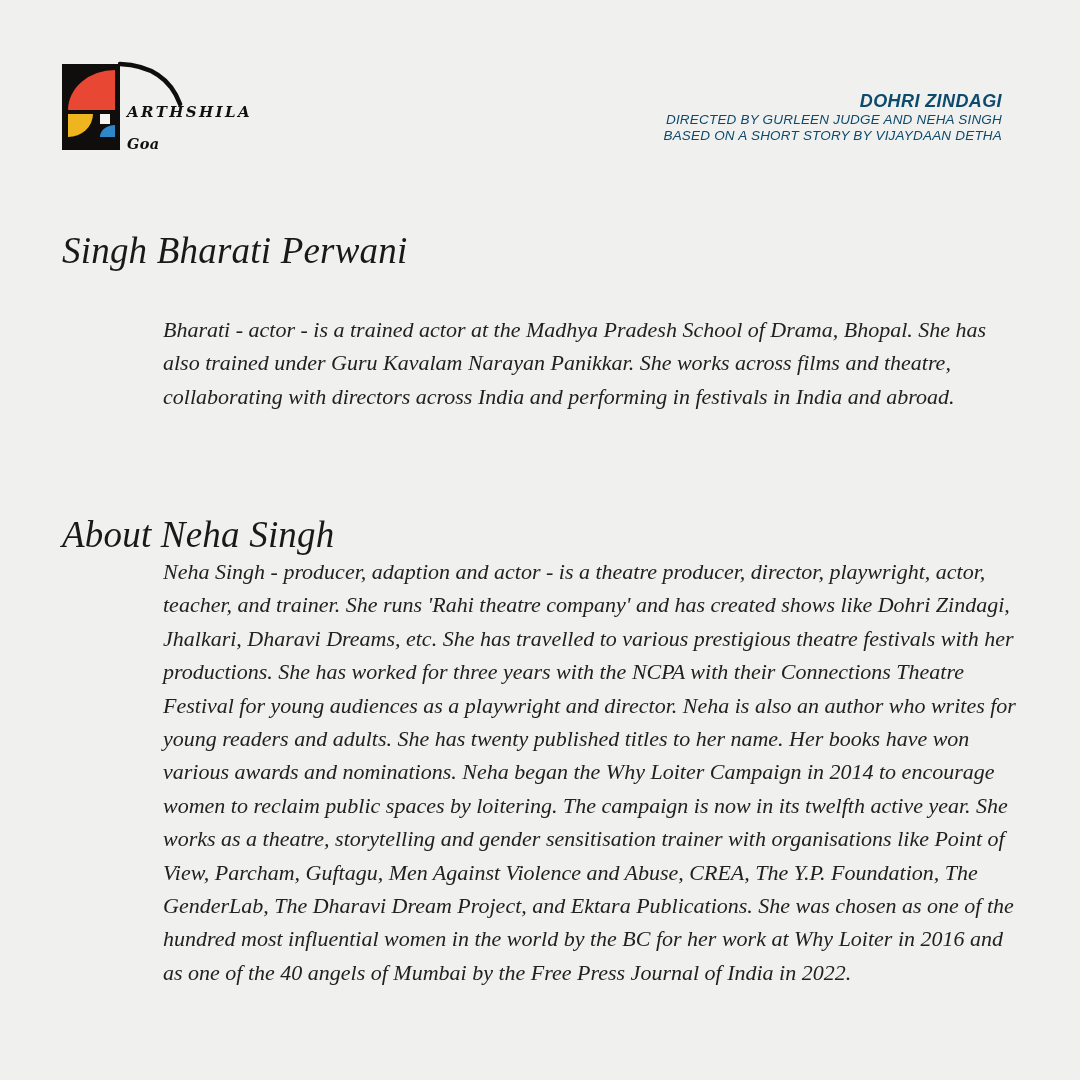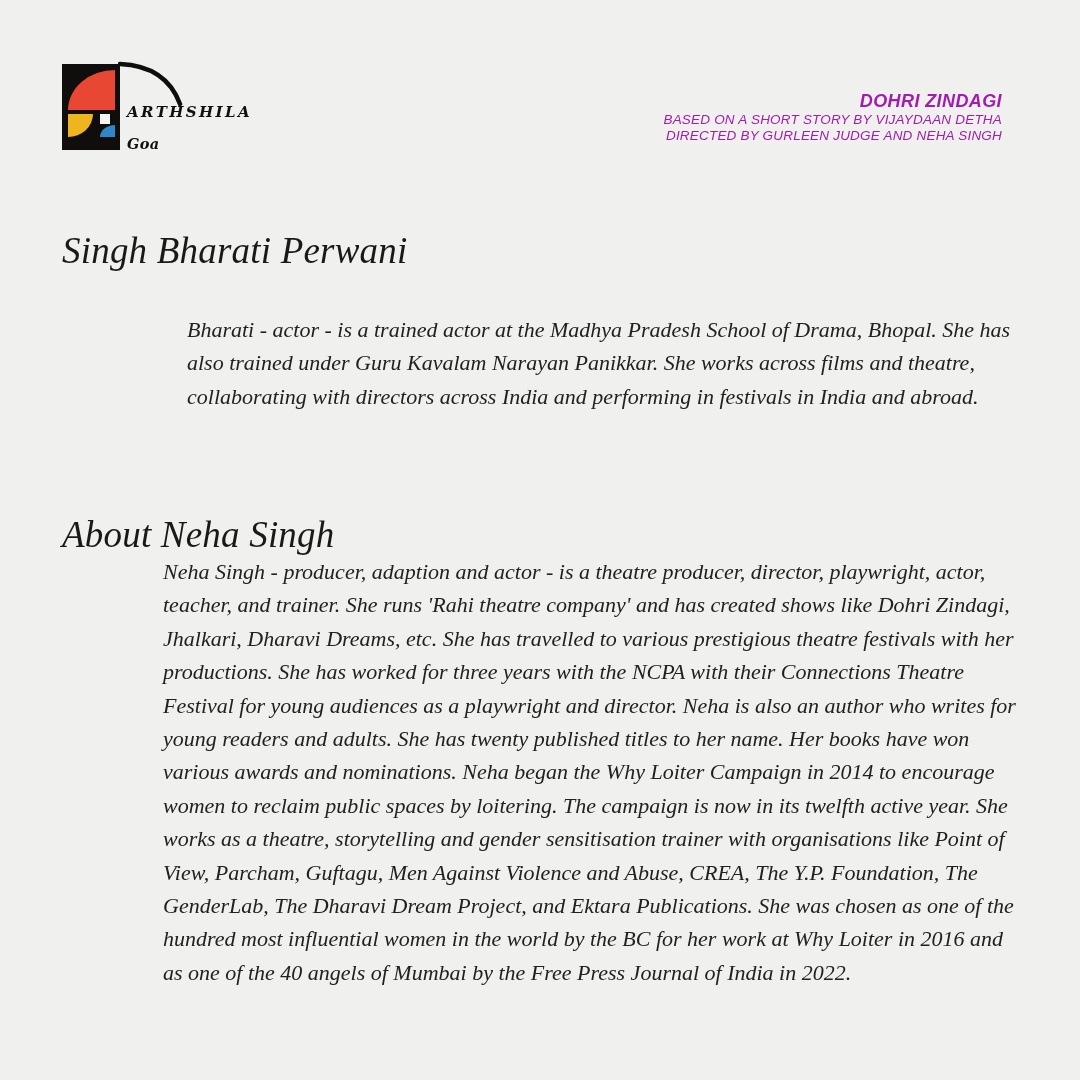--- a/index.html
+++ b/index.html
@@ -54,21 +54,21 @@
   }
   .section-body{
     position:absolute;left:163px;width:858px;
     font-family:"Liberation Serif", serif;
     font-size:22px;
     line-height:33.4px;
     color:#212121;
     text-align:left;
   }
   #heading-1{top:204px;}
-  #body-1{top:291px;margin-left:24px;}
+  #body-1{top:291px;}
   #heading-2{top:488px;}
   #body-2{top:533px;}
 </style>
 </head>
 <body style="background: rgb(240, 240, 238);">
 
 <div class="canvas">
 
   <svg class="logo-mark" viewBox="0 0 58 86" aria-hidden="true">
     <rect x="0" y="0" width="58" height="86" fill="#0f0e0c"></rect>
@@ -80,24 +80,24 @@
 
   <svg class="logo-swoosh" viewBox="0 0 78 50" aria-hidden="true">
     <path d="M 2 6 Q 48 8 62 46" fill="none" stroke-width="4.5" stroke-linecap="round" stroke="#0f0e0c"></path>
   </svg>
 
   <div class="brand-text">
     <div class="brand-name">ARTHSHILA</div>
     <div class="brand-city">Goa</div>
   </div>
 
-  <div class="show-block" style="color: #a21caf;">
+  <div class="show-block" style="color: #0c4a6e;">
     <div class="show-title">DOHRI ZINDAGI</div>
+    <div class="show-sub">DIRECTED BY GURLEEN JUDGE AND NEHA SINGH</div>
     <div class="show-sub">BASED ON A SHORT STORY BY VIJAYDAAN DETHA</div>
-    <div class="show-sub">DIRECTED BY GURLEEN JUDGE AND NEHA SINGH</div>
   </div>
 
   <h1 id="heading-1" class="section-heading">Singh Bharati Perwani</h1>
   <p id="body-1" class="section-body">Bharati - actor - is a trained actor at the Madhya Pradesh School of Drama, Bhopal. She has also trained under Guru Kavalam Narayan Panikkar. She works across films and theatre, collaborating with directors across India and performing in festivals in India and abroad.</p>
 
   <h1 id="heading-2" class="section-heading">About Neha Singh</h1>
   <p id="body-2" class="section-body">Neha Singh - producer, adaption and actor - is a theatre producer, director, playwright, actor, teacher, and trainer. She runs 'Rahi theatre company' and has created shows like Dohri Zindagi, Jhalkari, Dharavi Dreams, etc. She has travelled to various prestigious theatre festivals with her productions. She has worked for three years with the NCPA with their Connections Theatre Festival for young audiences as a playwright and director. Neha is also an author who writes for young readers and adults. She has twenty published titles to her name. Her books have won various awards and nominations. Neha began the Why Loiter Campaign in 2014 to encourage women to reclaim public spaces by loitering. The campaign is now in its twelfth active year. She works as a theatre, storytelling and gender sensitisation trainer with organisations like Point of View, Parcham, Guftagu, Men Against Violence and Abuse, CREA, The Y.P. Foundation, The GenderLab, The Dharavi Dream Project, and Ektara Publications. She was chosen as one of the hundred most influential women in the world by the BC for her work at Why Loiter in 2016 and as one of the 40 angels of Mumbai by the Free Press Journal of India in 2022.</p>
 
 </div>
 

